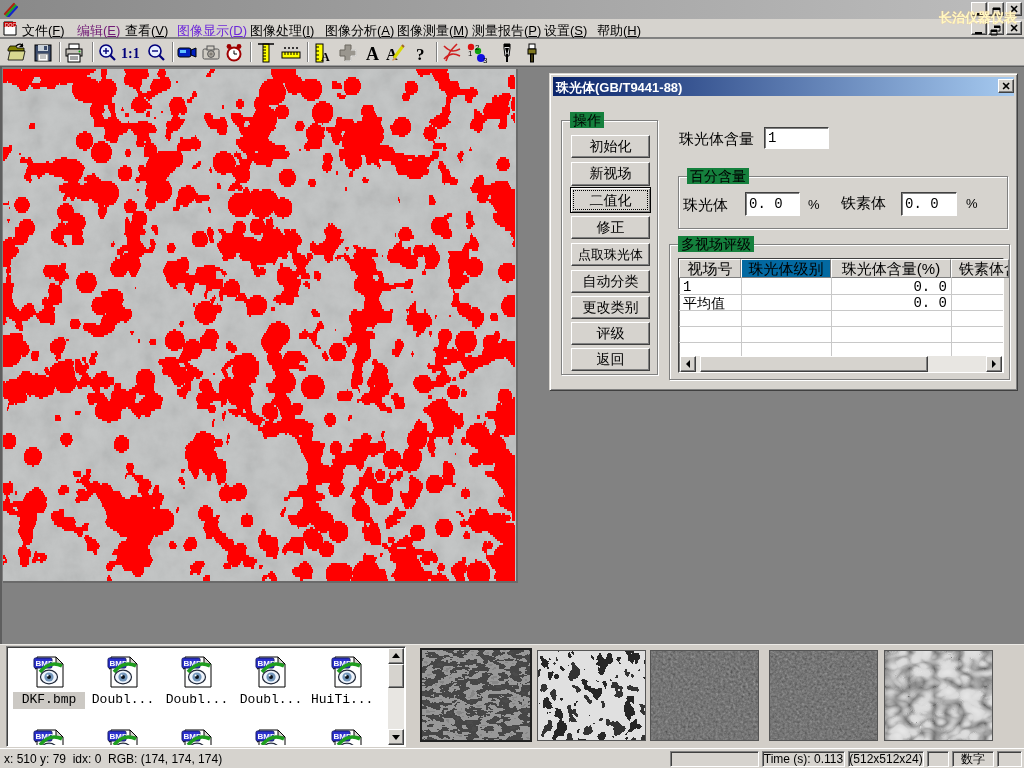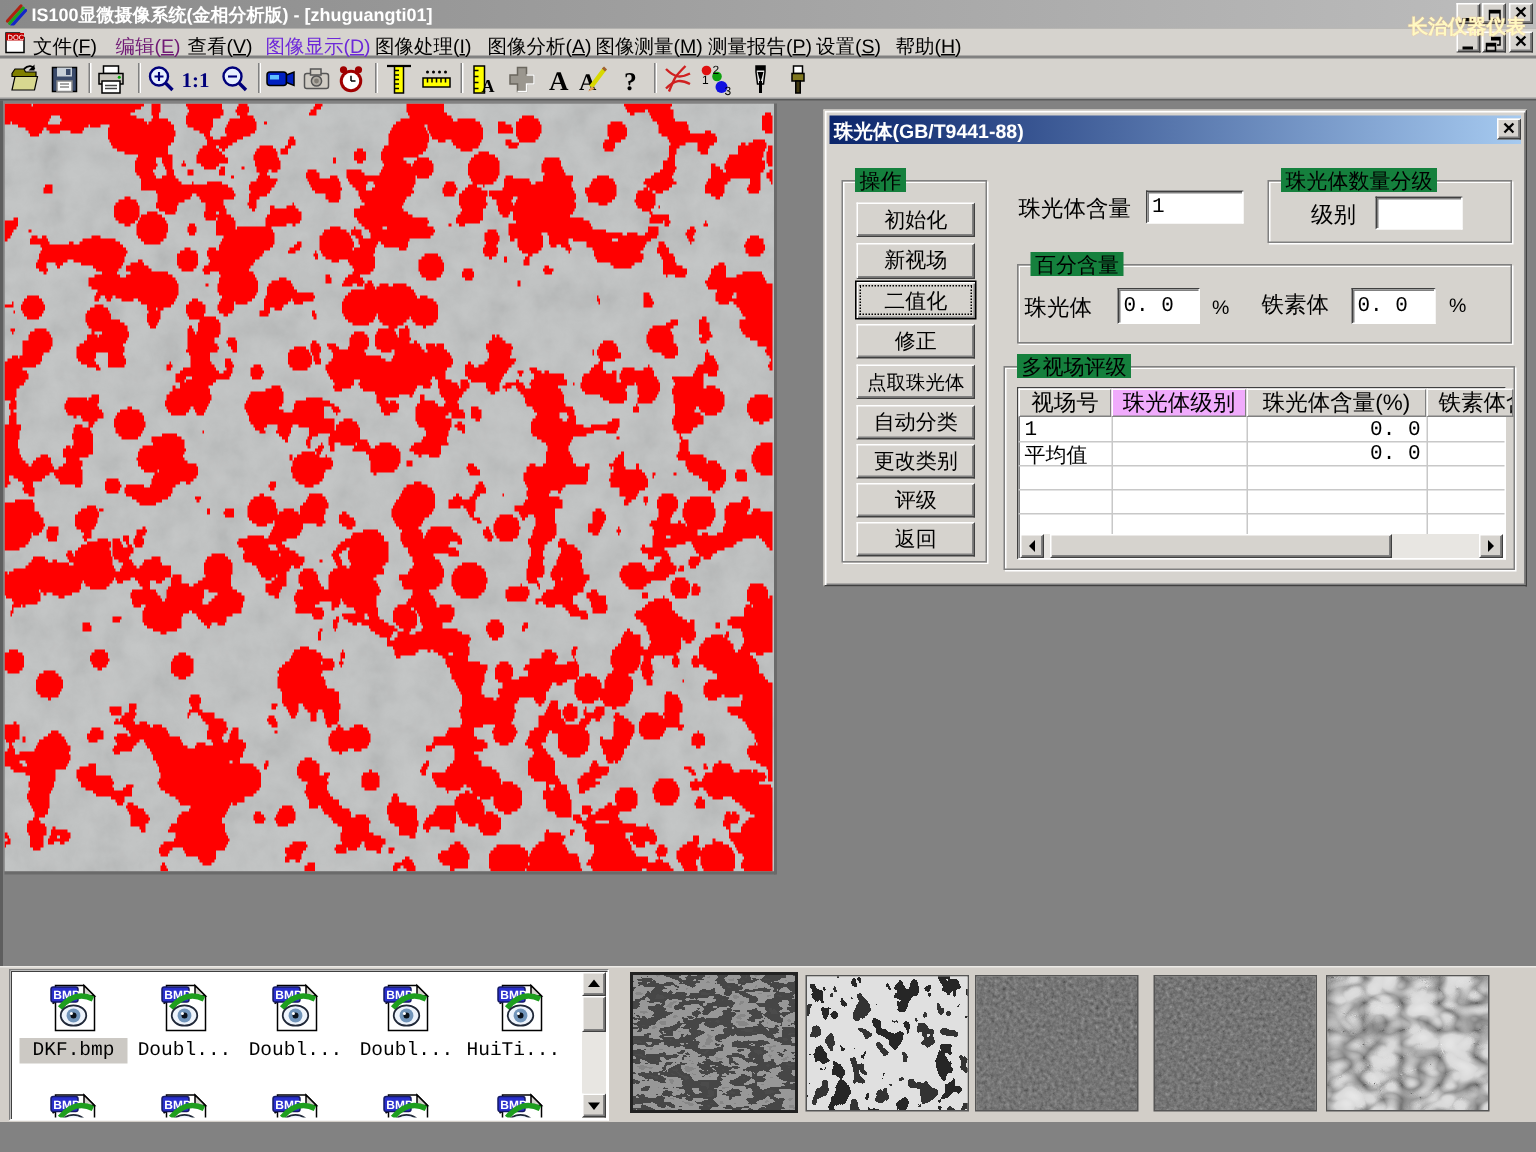--- a/index.html
+++ b/index.html
@@ -15,21 +15,20 @@
 <div id="root">
 
 <div class="abs" style="left:0;top:0;width:1024px;height:19px;background:linear-gradient(90deg,#898989,#bdbdbd)">
   <svg class="abs" style="left:3px;top:2px" width="15" height="15" viewBox="0 0 15 15">
     <g stroke-linecap="round" stroke-width="2.2">
       <line x1="2" y1="12" x2="11" y2="2" stroke="#b02010"></line>
       <line x1="3.5" y1="13.5" x2="12.5" y2="3.5" stroke="#1fa120"></line>
       <line x1="5" y1="15" x2="14" y2="5" stroke="#1226c8"></line>
     </g>
   </svg>
-  <div class="abs" style="left:21px;top:2px;font-size:12px;font-weight:bold;color:#fff;white-space:nowrap">IS100显微摄像系统(金相分析版) - [zhuguangti01]</div>
   <div class="wbtn abs" style="left:971px;top:2px;width:16px;height:14px"><svg width="14" height="12">
           <rect x="3" y="8" width="7" height="2" fill="#000"></rect>
         </svg></div>
   <div class="wbtn abs" style="left:988px;top:2px;width:16px;height:14px"><svg width="14" height="12">
           <path d="M4 3h7v6h-7z" fill="none" stroke="#000"></path>
           <path d="M4 3h7v2h-7z" fill="#000"></path>
         </svg></div>
   <div class="wbtn abs" style="left:1006px;top:2px;width:16px;height:14px;font-size:11px;font-weight:bold;line-height:12px">✕</div>
 </div>
 
@@ -230,42 +229,37 @@
   <div class="btn abs" style="left:20px;top:113px;width:81px;height:26px;line-height:24px;border:1px solid #000;box-shadow:inset 1px 1px 0 #fff,inset -1px -1px 0 #808080;outline:1px dotted #000;outline-offset:-4px">二值化</div>
   <div class="btn abs" style="left:21px;top:142px;width:79px;height:23px;line-height:21px">修正</div>
   <div class="btn abs" style="left:21px;top:169px;width:79px;height:23px;line-height:21px;font-size:13px">点取珠光体</div>
   <div class="btn abs" style="left:21px;top:196px;width:79px;height:23px;line-height:21px">自动分类</div>
   <div class="btn abs" style="left:21px;top:222px;width:79px;height:23px;line-height:21px">更改类别</div>
   <div class="btn abs" style="left:21px;top:248px;width:79px;height:23px;line-height:21px">评级</div>
   <div class="btn abs" style="left:21px;top:274px;width:79px;height:23px;line-height:21px">返回</div>
 
   <div class="abs" style="left:129px;top:56px;font-size:15px">珠光体含量</div>
   <div class="tf abs" style="left:214px;top:53px;width:65px;height:22px;line-height:20px">1</div>
-  <div class="abs gbox" style="left:295px;top:46px;width:163px;height:42px">
-    <div class="glabel">珠光体数量分级</div>
-    <div class="abs" style="left:28px;top:13px;font-size:15px">级别</div>
-    <div class="tf abs" style="left:71px;top:10px;width:58px;height:22px"></div>
-  </div>
 
   <div class="abs gbox" style="left:128px;top:102px;width:330px;height:53px">
     <div class="glabel">百分含量</div>
     <div class="abs" style="left:4px;top:19px;font-size:15px">珠光体</div>
     <div class="tf abs" style="left:66px;top:15px;width:55px;height:24px;line-height:22px">0. 0</div>
     <div class="abs" style="left:129px;top:20px;font-size:13px">%</div>
     <div class="abs" style="left:162px;top:17px;font-size:15px">铁素体</div>
     <div class="tf abs" style="left:222px;top:15px;width:56px;height:24px;line-height:22px">0. 0</div>
     <div class="abs" style="left:287px;top:19px;font-size:13px">%</div>
   </div>
 
   <div class="abs gbox" style="left:119px;top:170px;width:341px;height:136px">
     <div class="glabel">多视场评级</div>
   </div>
   <div class="abs" style="left:128px;top:184px;width:326px;height:115px;background:#fff;border:1px solid;border-color:#404040 #fff #fff #404040;box-shadow:inset 1px 1px 0 #808080">
 <div class="abs" style="left:0px;top:0;width:62px;height:19px;background:#d6d3ce;border:1px solid;border-color:#fff #808080 #808080 #fff;font-size:15px;text-align:center;line-height:17px;overflow:hidden;white-space:nowrap">视场号</div>
-<div class="abs" style="left:62px;top:0;width:90px;height:19px;background:#f0abfc;border:1px solid;border-color:#fff #808080 #808080 #fff;font-size:15px;text-align:center;line-height:17px;overflow:hidden;white-space:nowrap">珠光体级别</div>
+<div class="abs" style="left:62px;top:0;width:90px;height:19px;background:#0369a1;border:1px solid;border-color:#fff #808080 #808080 #fff;font-size:15px;text-align:center;line-height:17px;overflow:hidden;white-space:nowrap">珠光体级别</div>
 <div class="abs" style="left:152px;top:0;width:120px;height:19px;background:#d6d3ce;border:1px solid;border-color:#fff #808080 #808080 #fff;font-size:15px;text-align:center;line-height:17px;overflow:hidden;white-space:nowrap">珠光体含量(%)</div>
 <div class="abs" style="left:272px;top:0;width:58px;height:19px;background:#d6d3ce;border:1px solid;border-color:#fff #808080 #808080 #fff;font-size:15px;text-align:left;padding-left:7px;line-height:17px;overflow:hidden;white-space:nowrap">铁素体含量</div>
 <div class="abs" style="left:0;top:35px;width:324px;height:1px;background:#c8c8c8"></div>
 <div class="abs" style="left:0;top:51px;width:324px;height:1px;background:#c8c8c8"></div>
 <div class="abs" style="left:0;top:67px;width:324px;height:1px;background:#c8c8c8"></div>
 <div class="abs" style="left:0;top:83px;width:324px;height:1px;background:#c8c8c8"></div>
 <div class="abs" style="left:62px;top:19px;width:1px;height:79px;background:#c8c8c8"></div>
 <div class="abs" style="left:152px;top:19px;width:1px;height:79px;background:#c8c8c8"></div>
 <div class="abs" style="left:272px;top:19px;width:1px;height:79px;background:#c8c8c8"></div>
         <div class="abs" style="left:4px;top:20px;font-size:14px;font-family:'Liberation Mono',monospace">1</div>
@@ -487,14 +481,23 @@
               <feFuncR type="table" tableValues="0.42 0.85 0.93 0.95"></feFuncR>
               <feFuncG type="table" tableValues="0.42 0.85 0.93 0.95"></feFuncG>
               <feFuncB type="table" tableValues="0.42 0.85 0.93 0.95"></feFuncB>
               <feFuncA type="discrete" tableValues="1"></feFuncA>
             </feComponentTransfer>
           </filter>
           <rect width="108" height="90" filter="url(#f5)"></rect>
         </svg></div>
 </div>
 
+<div class="abs face" style="left:0;top:748px;width:1024px;height:20px;border-top:1px solid #fff">
+  <div class="abs" style="left:4px;top:3px;font-size:12px;color:#000;white-space:nowrap">x: 510 y: 79&nbsp; idx: 0&nbsp; RGB: (174, 174, 174)</div>
+  <div class="abs sunk" style="left:670px;top:2px;width:89px;height:16px"></div>
+  <div class="abs sunk" style="left:762px;top:2px;width:83px;height:16px;font-size:12px;text-align:center;line-height:14px">Time (s): 0.113</div>
+  <div class="abs sunk" style="left:848px;top:2px;width:76px;height:16px;font-size:12px;text-align:center;line-height:14px">(512x512x24)</div>
+  <div class="abs sunk" style="left:927px;top:2px;width:22px;height:16px"></div>
+  <div class="abs sunk" style="left:952px;top:2px;width:42px;height:16px;font-size:12px;text-align:center;line-height:14px">数字</div>
+  <div class="abs sunk" style="left:997px;top:2px;width:25px;height:16px"></div>
+</div>
 
 </div>
 
 </body></html>

